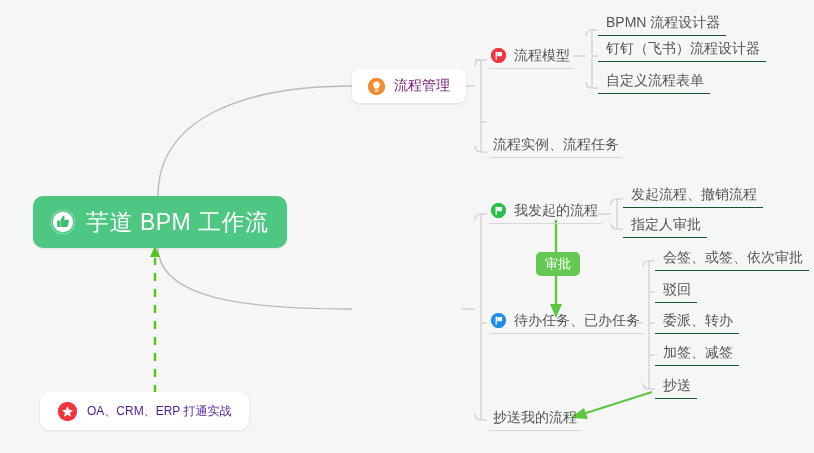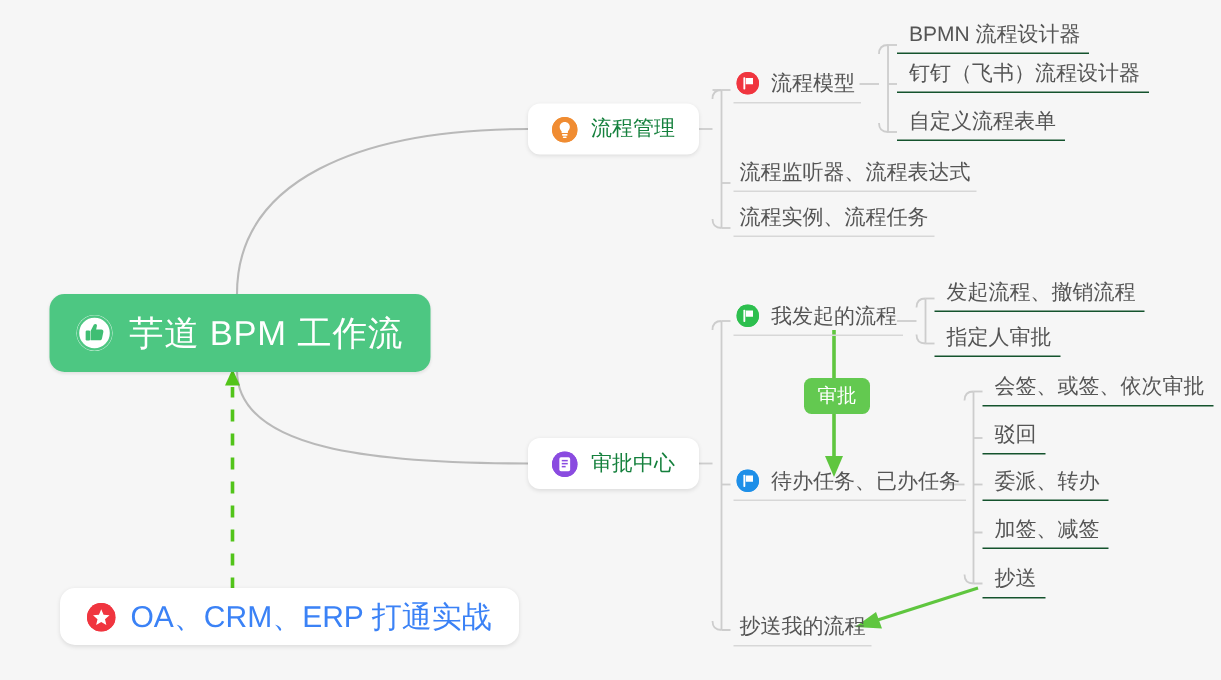--- a/index.html
+++ b/index.html
@@ -56,21 +56,21 @@
 
   
   .card-node {
     background: #ffffff;
     border-radius: 8px;
     padding: 0 16px;
     height: 34px;
     box-shadow: 0 1px 3px rgba(0,0,0,0.10);
   }
   .card-label {
-    color: #15803d;
+    color: #701a75;
     font-size: 14px;
     margin-left: 9px;
   }
 
   
   .line-node {
     height: 26px;
     padding: 0 4px 0 2px;
     border-bottom: 1px solid #d7d7d7;
   }
@@ -109,22 +109,22 @@
 
   
   .bottom-node {
     background: #ffffff;
     border-radius: 10px;
     padding: 0 18px;
     height: 38px;
     box-shadow: 0 1px 3px rgba(0,0,0,0.10);
   }
   .bottom-label {
-    color: #3b82f6;
-    font-size: 20px;
+    color: #4c1d95;
+    font-size: 12px;
     margin-left: 10px;
   }
 
   
   .chip {
     border-radius: 50%;
     display: inline-flex;
     align-items: center;
     justify-content: center;
     flex: 0 0 auto;
@@ -248,40 +248,25 @@
   </div>
 
   <div class="node leaf-node" style="left:598px; top:36px;">
     <span class="leaf-label">钉钉（飞书）流程设计器</span>
   </div>
 
   <div class="node leaf-node" style="left:598px; top:68px;">
     <span class="leaf-label">自定义流程表单</span>
   </div>
 
-  <div class="node line-node no-icon" style="left:489px; top:102px;">
-    <span class="line-label">流程监听器、流程表达式</span>
-  </div>
 
   <div class="node line-node no-icon" style="left:489px; top:132px;">
     <span class="line-label">流程实例、流程任务</span>
   </div>
 
-  <div class="node card-node" style="left:352px; top:292px;">
-    <span class="chip chip-md" style="background:#8A4BE0;">
-      <svg width="17" height="17" viewBox="0 0 17 17">
-        <circle cx="8.5" cy="8.5" r="8.5" fill="#8A4BE0"></circle>
-        <rect x="4.9" y="3.9" width="7.2" height="9.2" rx="1.1" fill="#ffffff"></rect>
-        <rect x="6.5" y="5.6" width="4.0" height="1.0" fill="#8A4BE0"></rect>
-        <rect x="6.5" y="7.6" width="4.0" height="1.0" fill="#8A4BE0"></rect>
-        <rect x="6.5" y="9.6" width="2.6" height="1.0" fill="#8A4BE0"></rect>
-      </svg>
-    </span>
-    <span class="card-label">审批中心</span>
-  </div>
 
   <div class="node line-node" style="left:489px; top:198px;">
     <span class="chip chip-sm" style="background:#2DBF4E;">
       <svg width="15" height="15" viewBox="0 0 15 15">
         <circle cx="7.5" cy="7.5" r="7.5" fill="#2DBF4E"></circle>
         <rect x="4.6" y="3.5" width="1.25" height="8.2" rx="0.5" fill="#ffffff"></rect>
         <path d="M6.2 4.0 L11.0 4.0 L11.0 8.2 L6.2 8.2 Z" fill="#ffffff"></path>
       </svg>
     </span>
     <span class="line-label">我发起的流程</span>

